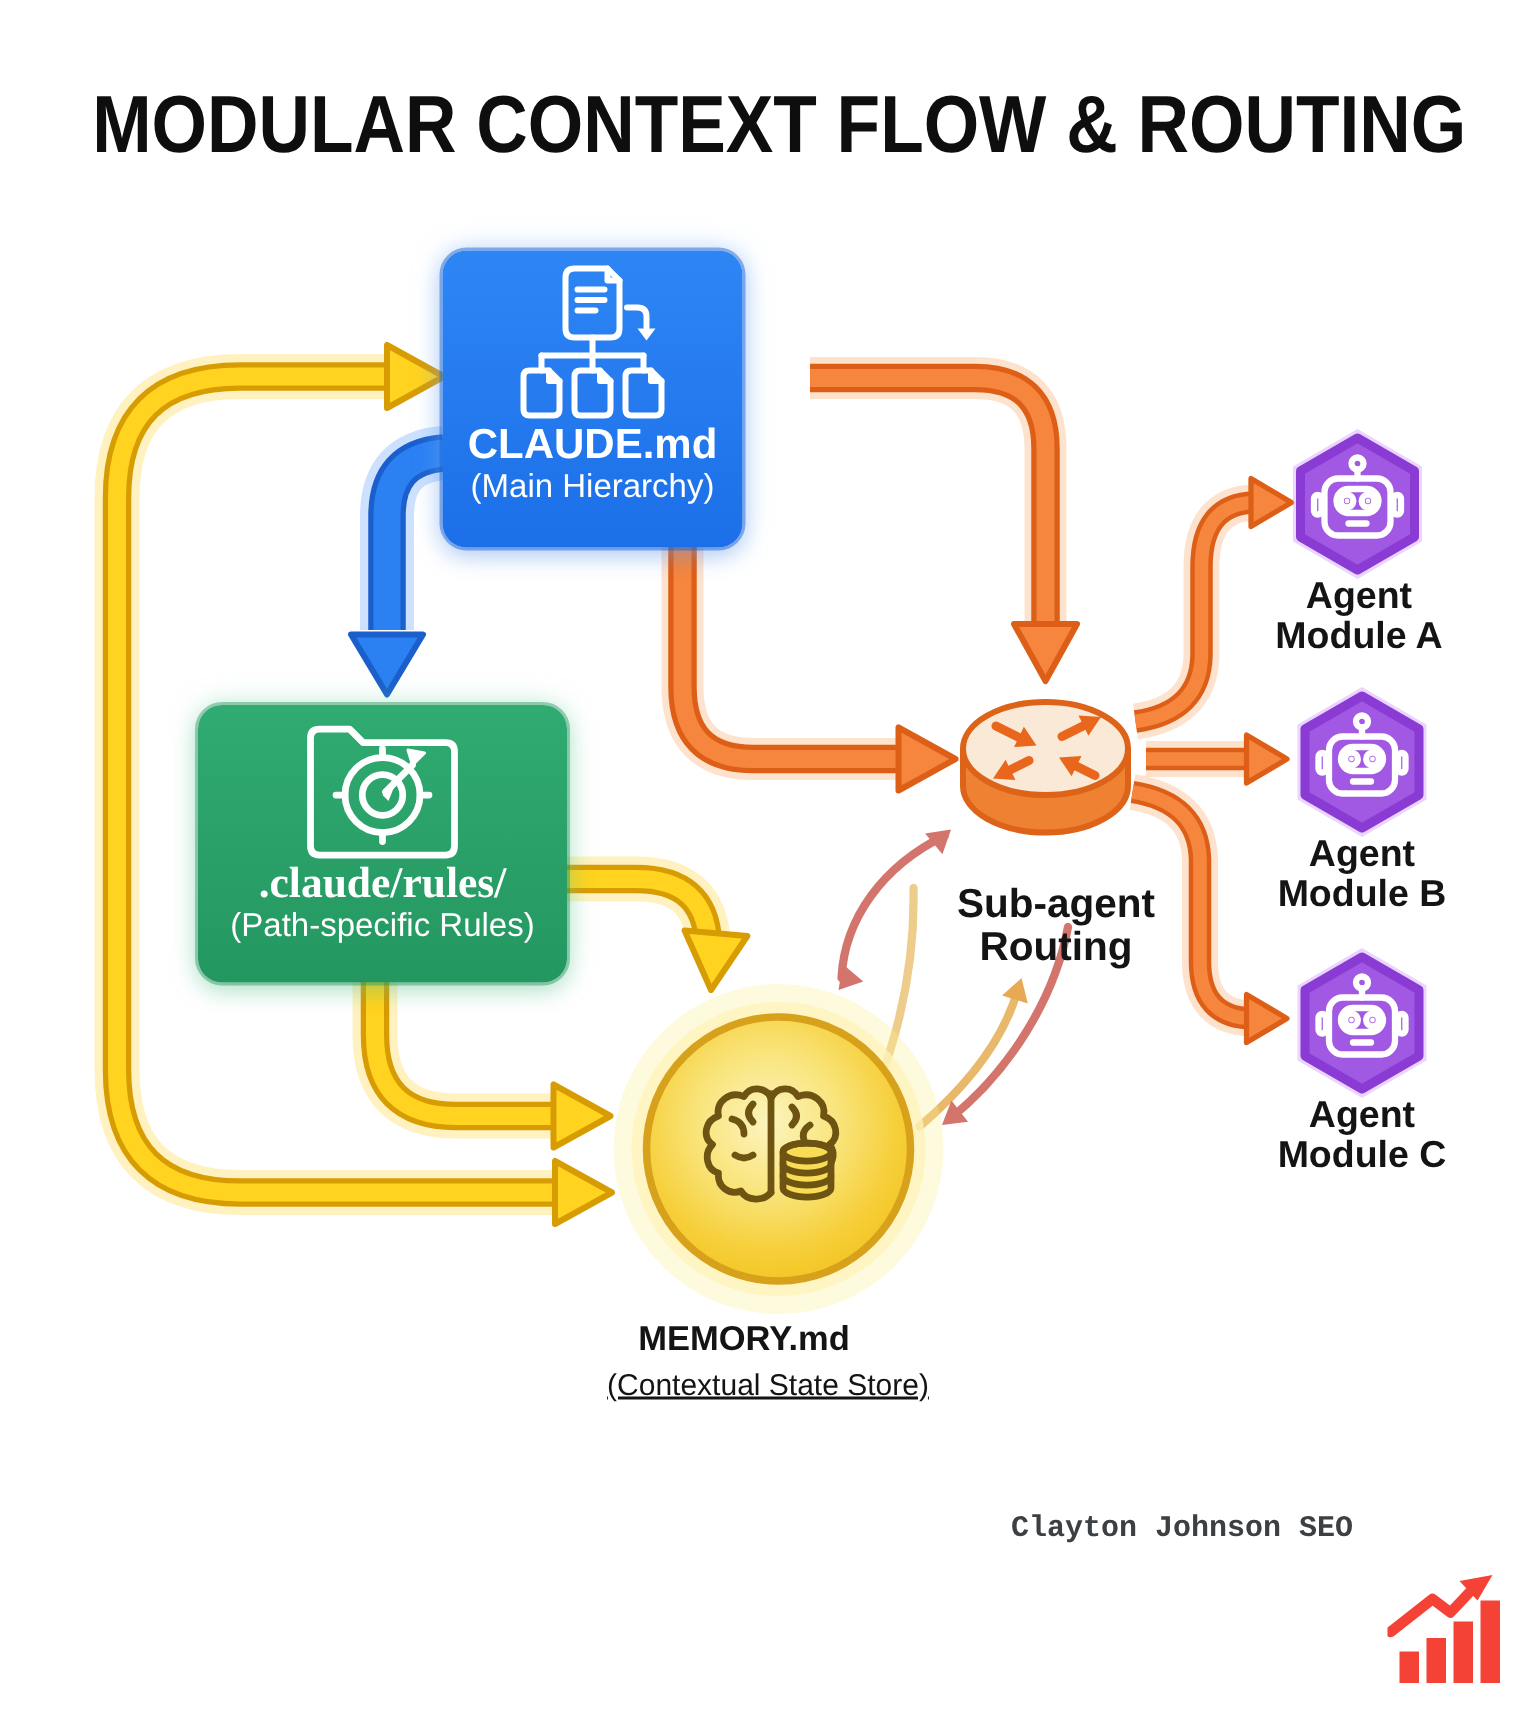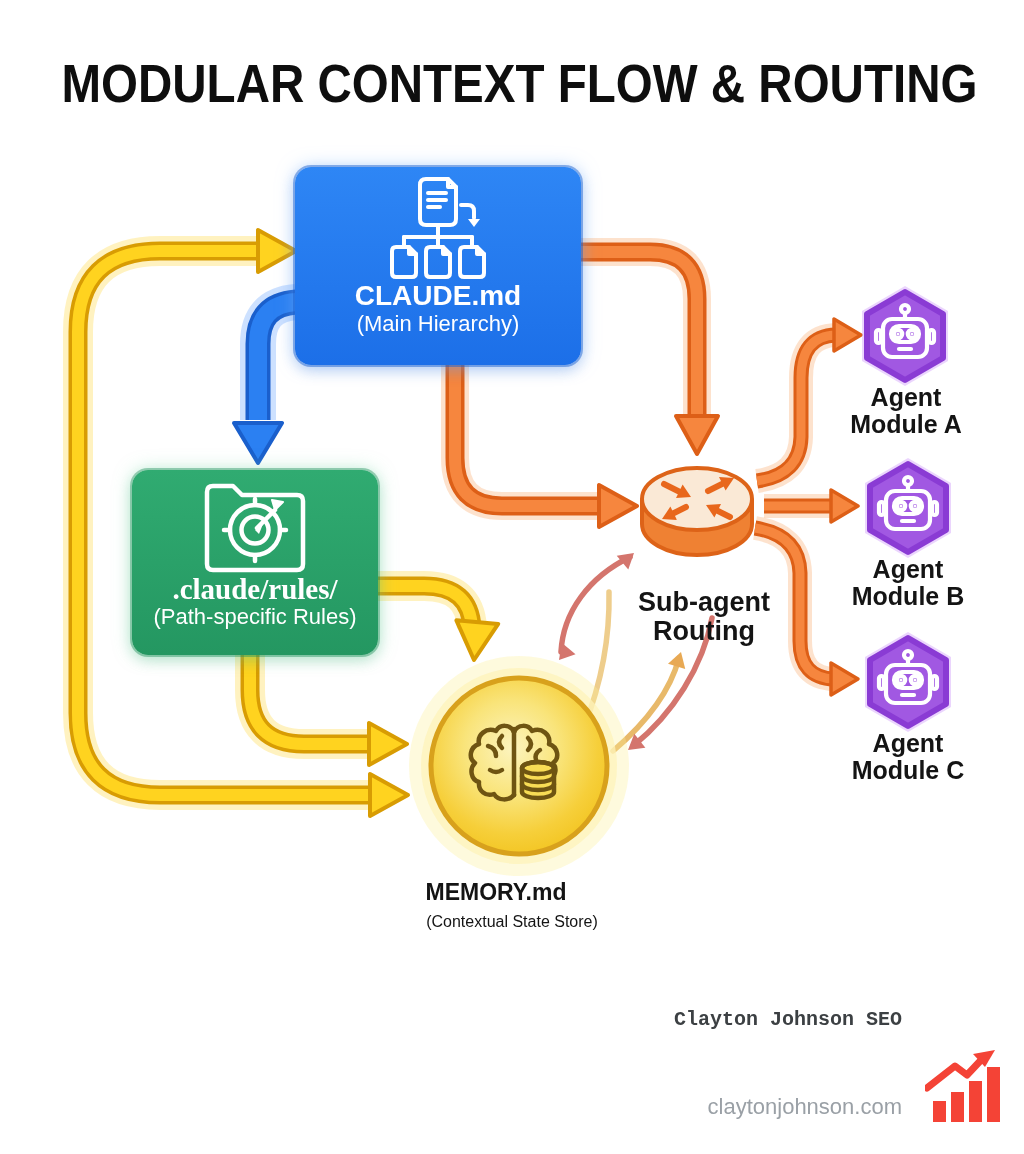--- a/index.html
+++ b/index.html
@@ -9,38 +9,38 @@
   }
   .title{
     position:absolute;top:52px;left:0;right:0;text-align:center;
     font-size:54px;font-weight:900;letter-spacing:0px;color:#0e0e0e;
     transform:scaleX(.88);white-space:nowrap;
   }
   svg.layer{position:absolute;left:0;top:0;}
   
   .box{position:absolute;border-radius:16px;color:#fff;text-align:center;box-sizing:border-box;}
   .box-blue{
-    left:295px;top:167px;width:286px;height:198px;
+    left:295px;top:167px;width:200px;height:198px;
     background:linear-gradient(180deg,#2e86f5,#1c6fe8);
     box-shadow:0 0 0 2px rgba(20,90,205,.45),0 0 18px rgba(130,185,255,.55),0 6px 14px rgba(30,90,200,.22);
   }
   .box-green{
     left:132px;top:470px;width:246px;height:185px;
     background:linear-gradient(180deg,#30ab71,#249761);
     box-shadow:0 0 0 2px rgba(25,140,85,.4),0 0 18px rgba(120,220,170,.5),0 6px 14px rgba(30,150,95,.2);
   }
   .box .icon{display:block;margin:8px auto 0 auto;}
   .box .label{font-size:28px;font-weight:800;line-height:30px;}
   .box .sublabel{font-size:22px;font-weight:400;line-height:26px;}
   .box-green .label{font-size:29px;font-family:Liberation Serif, serif;}
   .box-green .sublabel{font-size:22px;}
   
   .tlabel{position:absolute;text-align:center;transform:translateX(-50%);width:260px;}
   .lbl-memory{left:496px;top:879px;font-size:23px;font-weight:800;}
-  .lbl-memory-sub{left:512px;top:913px;font-size:16px;font-weight:400;width:320px;}
+  .lbl-memory-sub{left:512px;top:913px;font-size:20px;font-weight:400;width:320px;text-decoration:underline;}
   .lbl-router{left:704px;top:588px;font-size:27px;font-weight:800;line-height:29px;}
   .lbl-agent{font-size:25px;font-weight:800;line-height:27px;}
   .lbl-agent span{display:block;}
   .lbl-router span{display:block;}
   
   .brand{position:absolute;top:1008px;right:122px;font-size:20px;font-weight:700;color:#3c4043;font-family:Liberation Mono, monospace;}
   .site{position:absolute;top:1094px;right:122px;font-size:22px;font-weight:400;color:#9aa0a6;}
 </style>
 </head>
 <body>
@@ -267,21 +267,20 @@
   <div class="tlabel lbl-agent" style="left:908px;top:556px;">
     <span>Agent</span>
     <span>Module B</span>
   </div>
   <div class="tlabel lbl-agent" style="left:908px;top:730px;">
     <span>Agent</span>
     <span>Module C</span>
   </div>
 
   <div class="brand">Clayton Johnson SEO</div>
-  <div class="site">claytonjohnson.com</div>
   <svg class="layer" style="left:925px;top:1048px;" width="78" height="80" viewBox="0 0 78 80">
     <g fill="#F44336">
       <rect x="8" y="53" width="13" height="21"></rect>
       <rect x="26" y="44" width="13" height="30"></rect>
       <rect x="44" y="33" width="13" height="41"></rect>
       <rect x="62" y="19" width="13" height="55"></rect>
     </g>
     <polyline points="2,40 30,18 42,27 58,10" fill="none" stroke="#F44336" stroke-width="7" stroke-linecap="round" stroke-linejoin="round"></polyline>
     <polygon points="70,2 60,19 48,6" fill="#F44336"></polygon>
   </svg>

